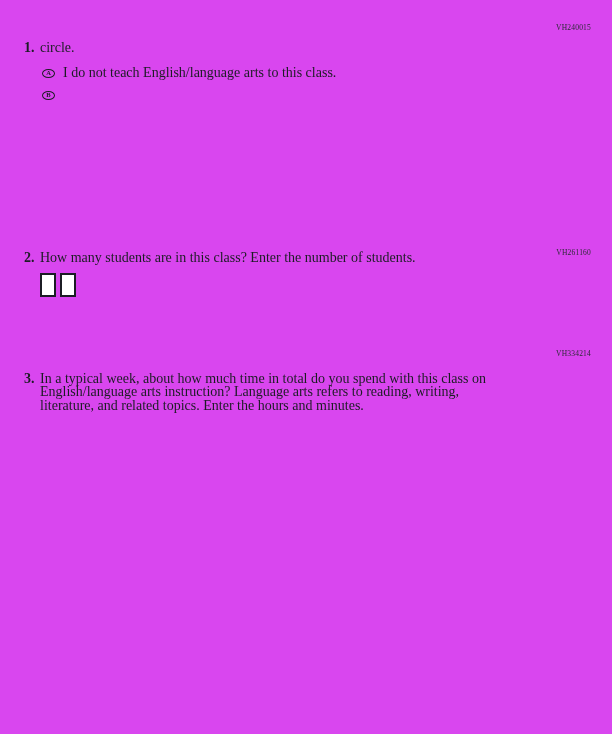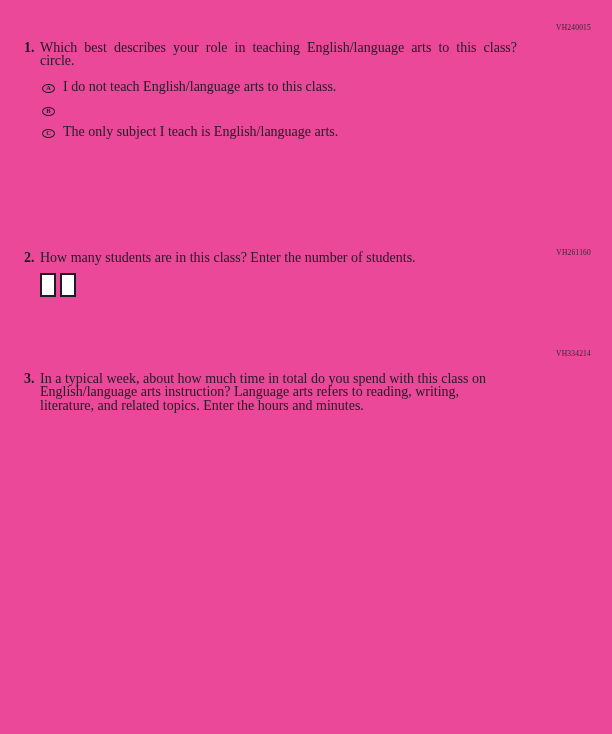--- a/index.html
+++ b/index.html
@@ -4,21 +4,21 @@
 <style>
   html, body {
     margin: 0;
     padding: 0;
     background: #ffffff;
   }
   .page {
     position: relative;
     width: 612px;
     height: 734px;
-    background: #ec4899;
+    background: #d946ef;
     font-family: "Liberation Serif", "DejaVu Serif", serif;
     color: #1c1c24;
     font-size: 14px;
     line-height: 13.4px;
     overflow: hidden;
   }
   .qcode {
     position: absolute;
     right: 21px;
     font-size: 7.5px;
@@ -54,21 +54,21 @@
   }
   .tline {
     white-space: nowrap;
   }
 
   .options {
     margin-top: 12px;
   }
   .option {
     display: flex;
-    align-items: flex-end;
+    align-items: center;
     margin-bottom: 9.1px;
     padding-left: 2px;
     height: 13.4px;
   }
   .oval {
     flex: 0 0 13px;
     width: 13px;
     height: 9px;
     border: 1px solid #1c1c24;
     border-radius: 50%;
@@ -118,34 +118,29 @@
 
 <div class="page">
 
   <div class="qcode code-1">VH240015</div>
   <div class="qcode code-2">VH261160</div>
   <div class="qcode code-3">VH334214</div>
 
   <div class="question q1">
     <div class="qnum">1.</div>
     <div class="qbody">
-      <div class="jline">Which best describes your role in teaching English/language arts to this class?</div>
       <div class="tline">circle.</div>
 
       <div class="options">
         <div class="option">
           <span class="oval">A</span>
           <span class="option-text">I do not teach English/language arts to this class.</span>
         </div>
         <div class="option">
           <span class="oval">B</span>
-        </div>
-        <div class="option">
-          <span class="oval">C</span>
-          <span class="option-text">The only subject I teach is English/language arts.</span>
         </div>
       </div>
     </div>
   </div>
 
   <div class="question q2">
     <div class="qnum">2.</div>
     <div class="qbody">
       <div class="tline">How many students are in this class? Enter the number of students.</div>
       <div class="answer-boxes">

